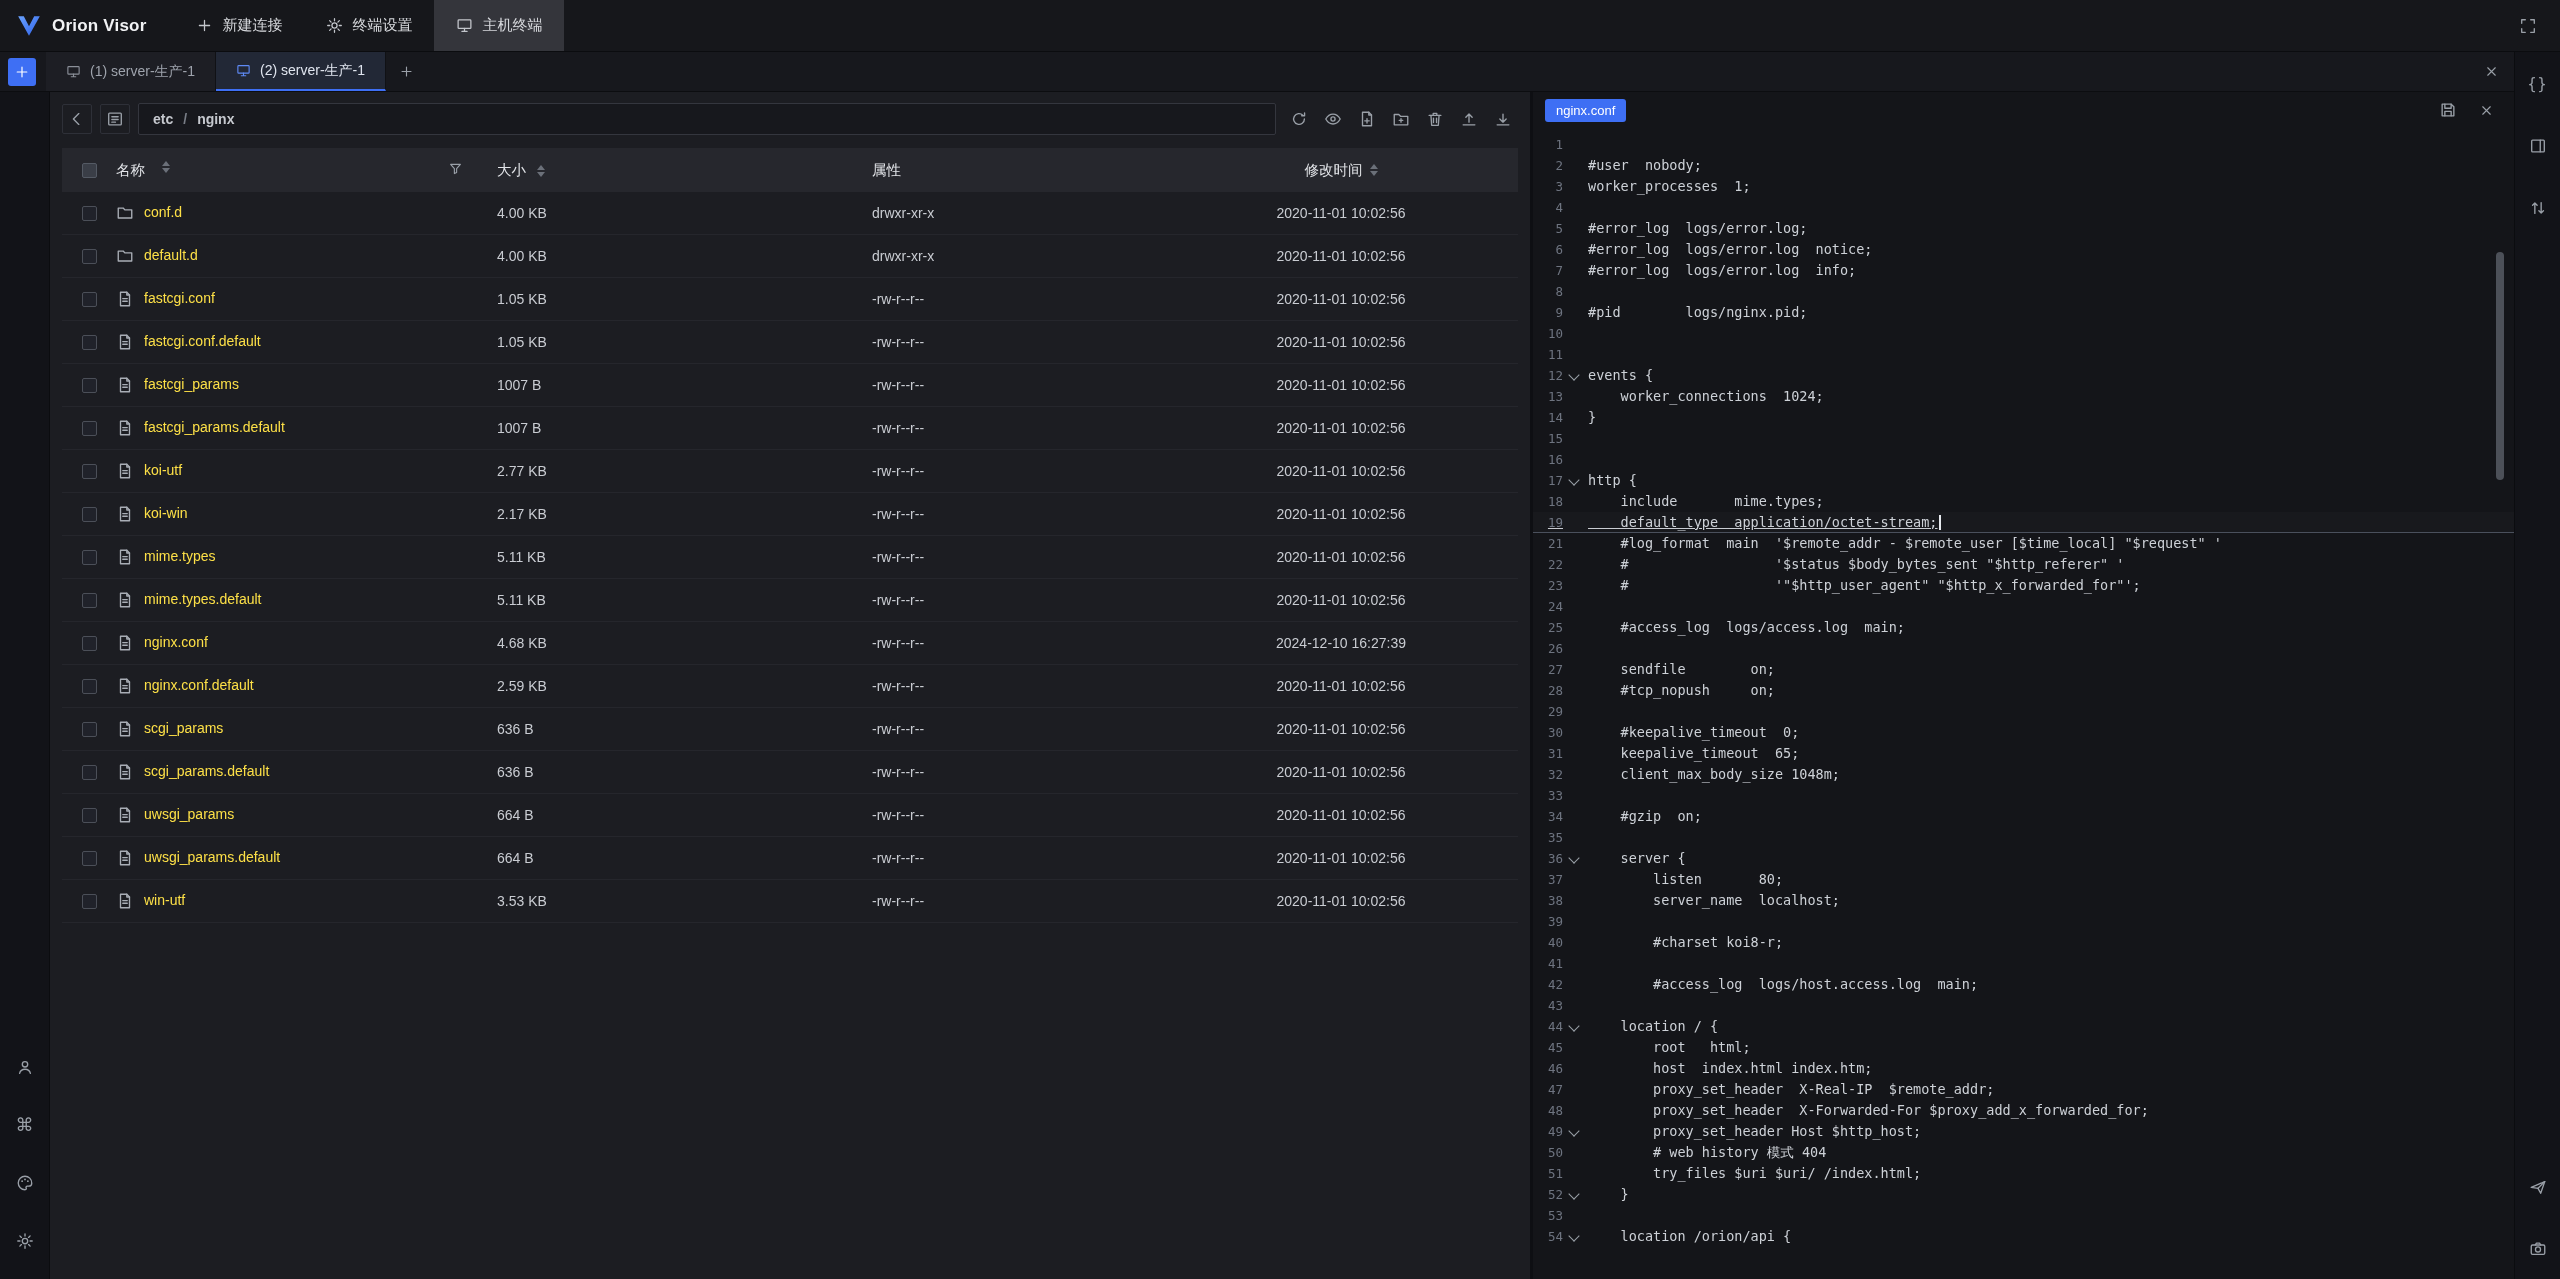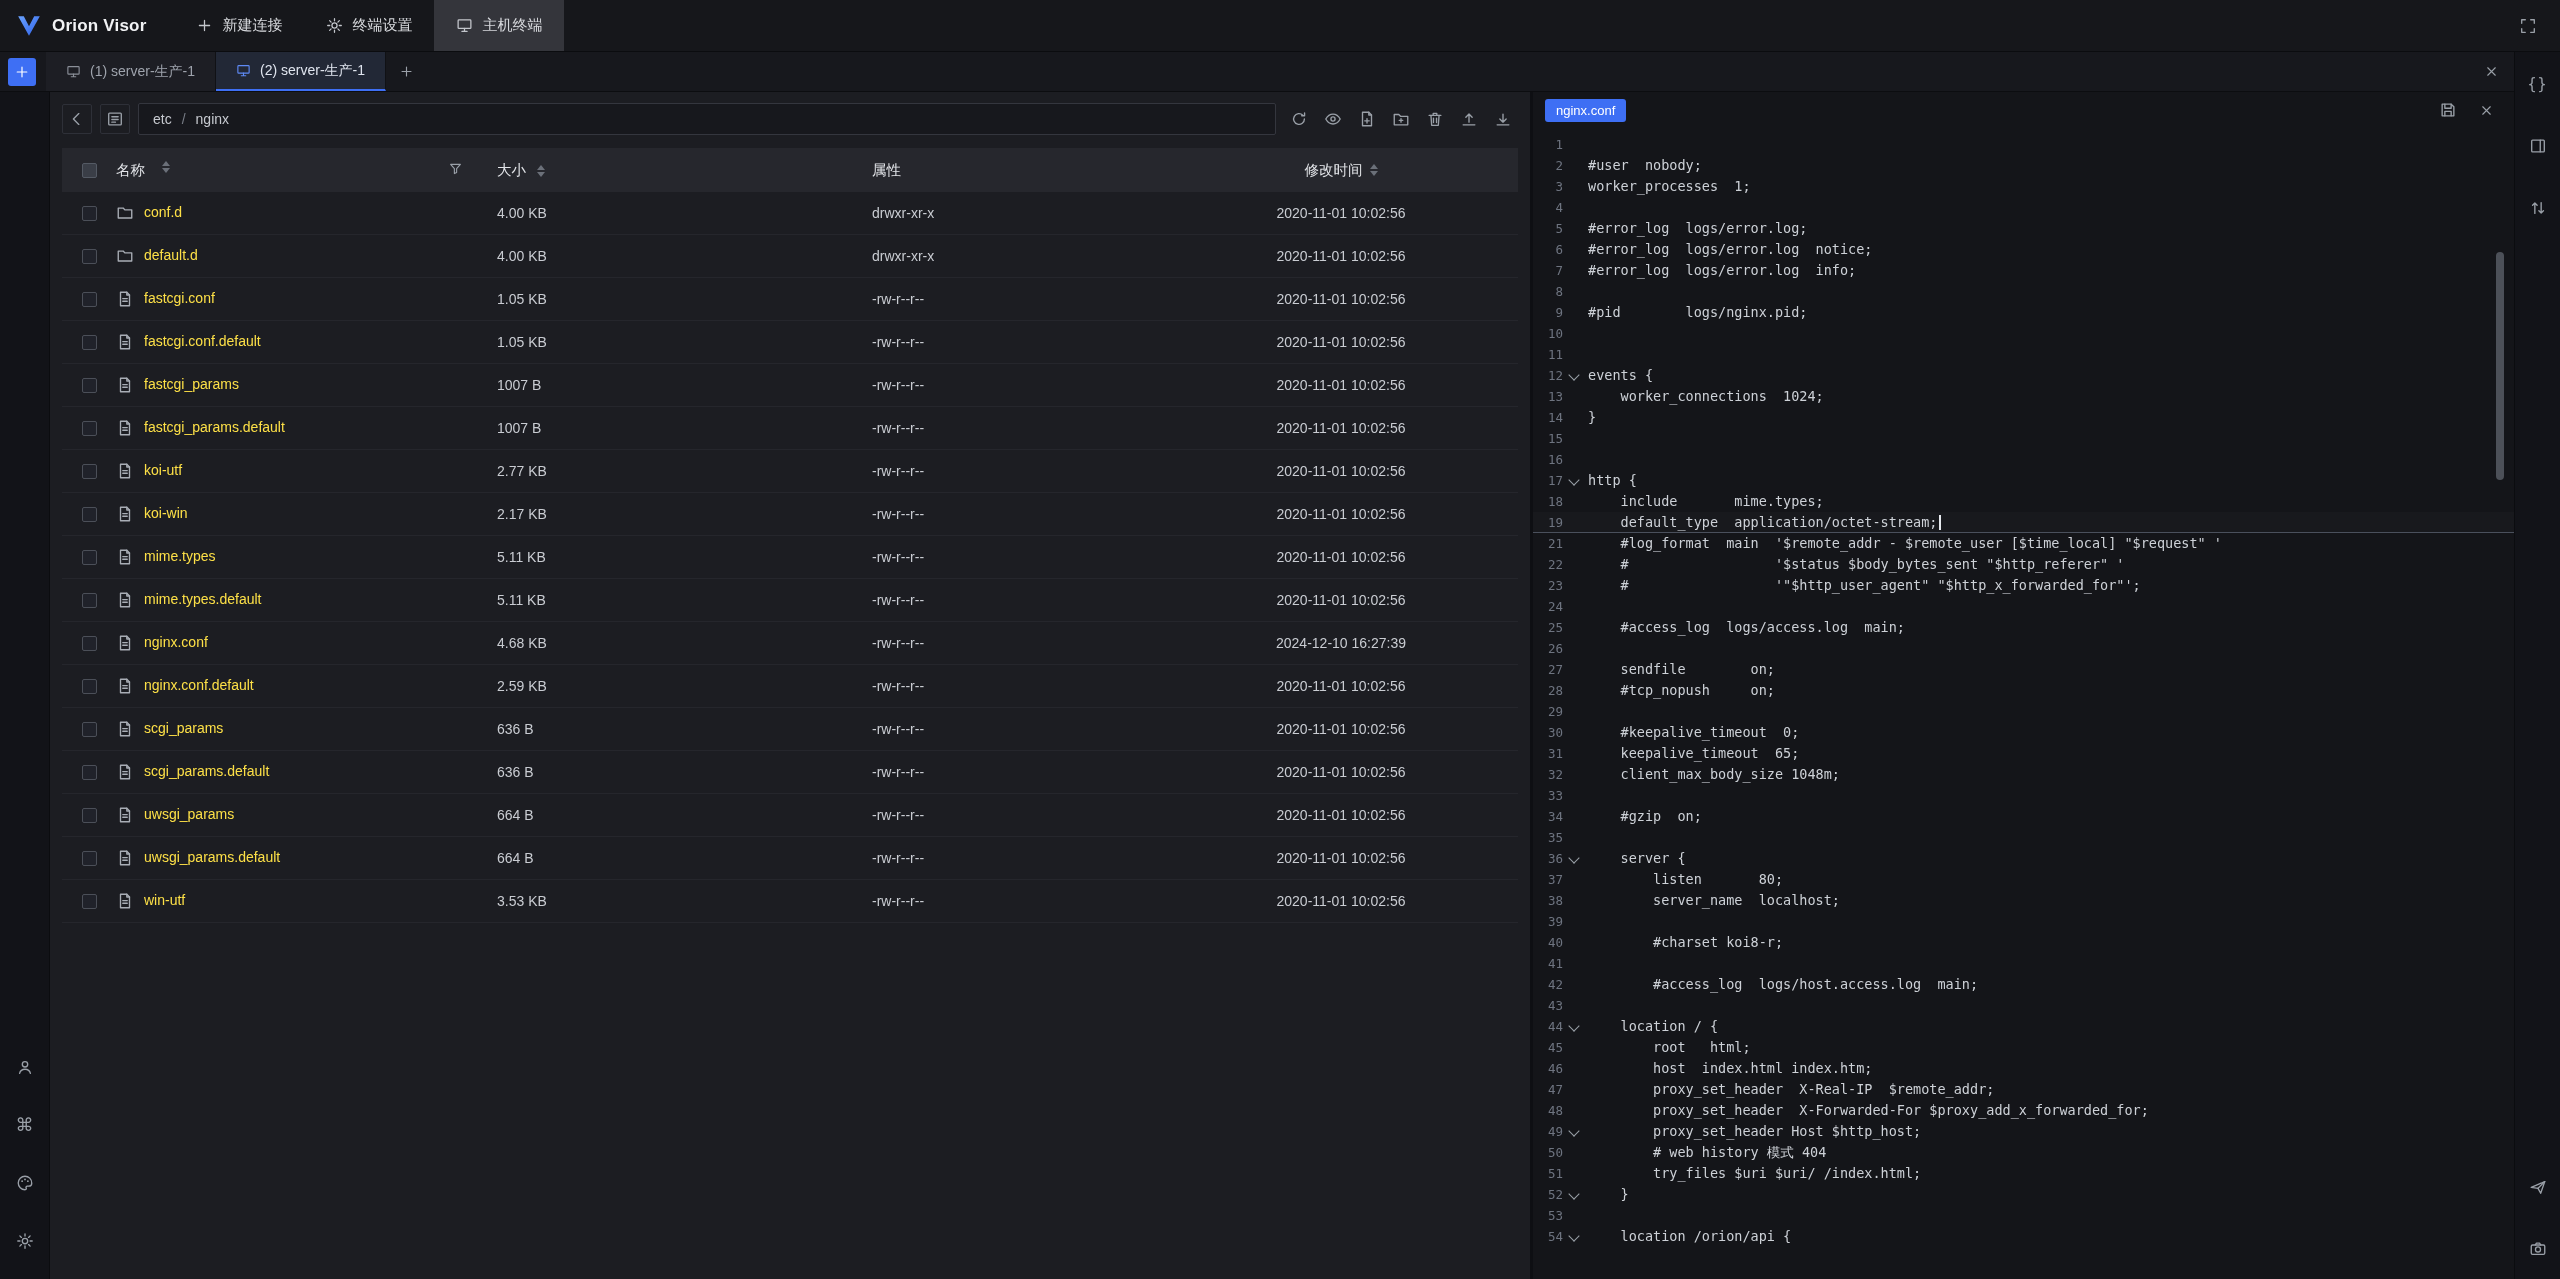--- a/index.html
+++ b/index.html
@@ -50,21 +50,21 @@
   .tab-add { width:40px; display:flex; align-items:center; justify-content:center; color:#9aa0a8; cursor:pointer; }
   .tabbar-close { margin-left:auto; width:46px; display:flex; align-items:center; justify-content:center;
     color:#9aa0a8; cursor:pointer; }
 
   
   .content-row { flex:1; min-height:0; display:flex; }
 
   
   .file-panel { width:1480px; background:#1c1d22; display:flex; flex-direction:column;
     padding:10px 12px 0 12px; }
-  .sftp-toolbar { display:flex; align-items:center; gap:8px; height:34px; flex:none; }
+  .sftp-toolbar { display:flex; align-items:center; gap:8px; height:34px; flex:none;font-weight:bold; }
   .ghost-btn { width:30px; height:30px; border:1px solid #2e3038; border-radius:2px;
     background:transparent; display:flex; align-items:center; justify-content:center;
     color:#9aa0a8; cursor:pointer; }
   .breadcrumb { flex:1; height:32px; border:1px solid #34363e; border-radius:2px;
     background:#17181d; display:flex; align-items:center; gap:10px; padding:0 14px;
     font-size:14px; color:#c6c9cf; }
   .breadcrumb .sep { color:#787d86; }
   .tool-icons { display:flex; gap:4px; }
   .tool-icons .icon-btn { width:30px; height:30px; }
 
@@ -98,21 +98,21 @@
     border-radius:3px; cursor:pointer; }
   .editor-header .right { margin-left:auto; display:flex; gap:6px; }
   .code-area { flex:1; overflow:hidden; padding-top:6px;
     font-family:"DejaVu Sans Mono","Liberation Mono",monospace; font-size:13.5px; line-height:21px; }
   .cm-line { display:flex; height:21px; align-items:center; }
   .ln { width:30px; flex:none; text-align:right; color:#6e7480; font-size:12.5px; user-select:none; }
   .fold { width:22px; flex:none; position:relative; height:21px; }
   .fold.has::after { content:''; position:absolute; left:7px; top:6px; width:7px; height:7px;
     border-right:1.6px solid #9aa0a8; border-bottom:1.6px solid #9aa0a8; transform:rotate(45deg); }
   .code { white-space:pre; color:#cdd1d7; padding-left:3px; }
-  .cm-line.active { border-bottom:1px solid #4a505c; background:rgba(255,255,255,0.02); }
+  .cm-line.active { border-bottom:1px solid #4a505c; background:rgba(255,255,255,0.02);text-decoration:underline; }
   .cursor { display:inline-block; width:2px; height:15px; background:#e6e9ee;
     vertical-align:middle; margin-left:1px; }
   .editor-scrollbar { position:absolute; right:10px; top:160px; width:8px; height:228px;
     background:#4c5058; border-radius:4px; cursor:pointer; }
 </style>
 </head>
 <body>
 
 <header class="topbar">
   <div class="brand">

